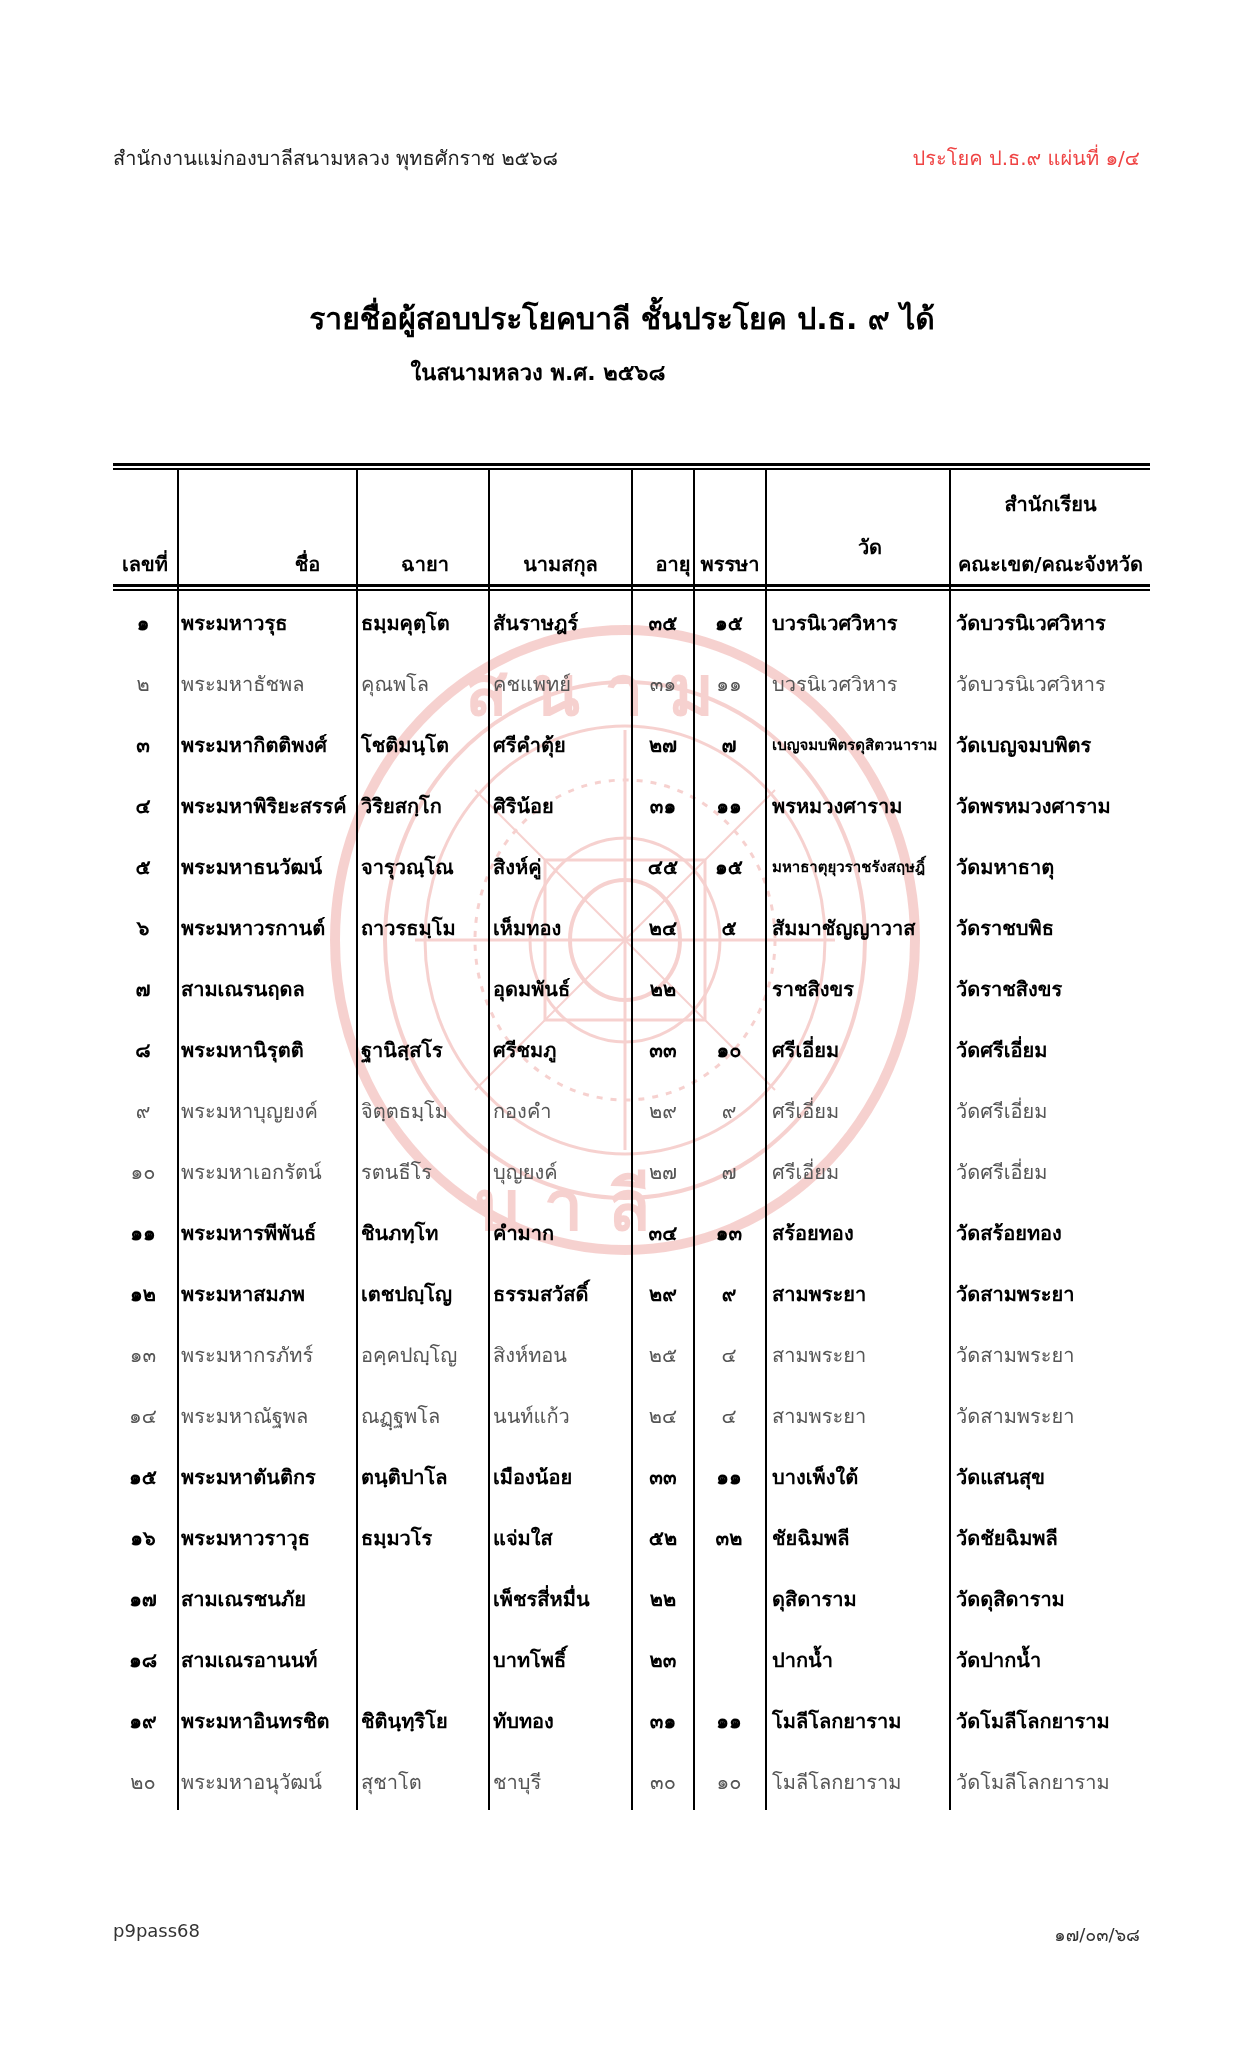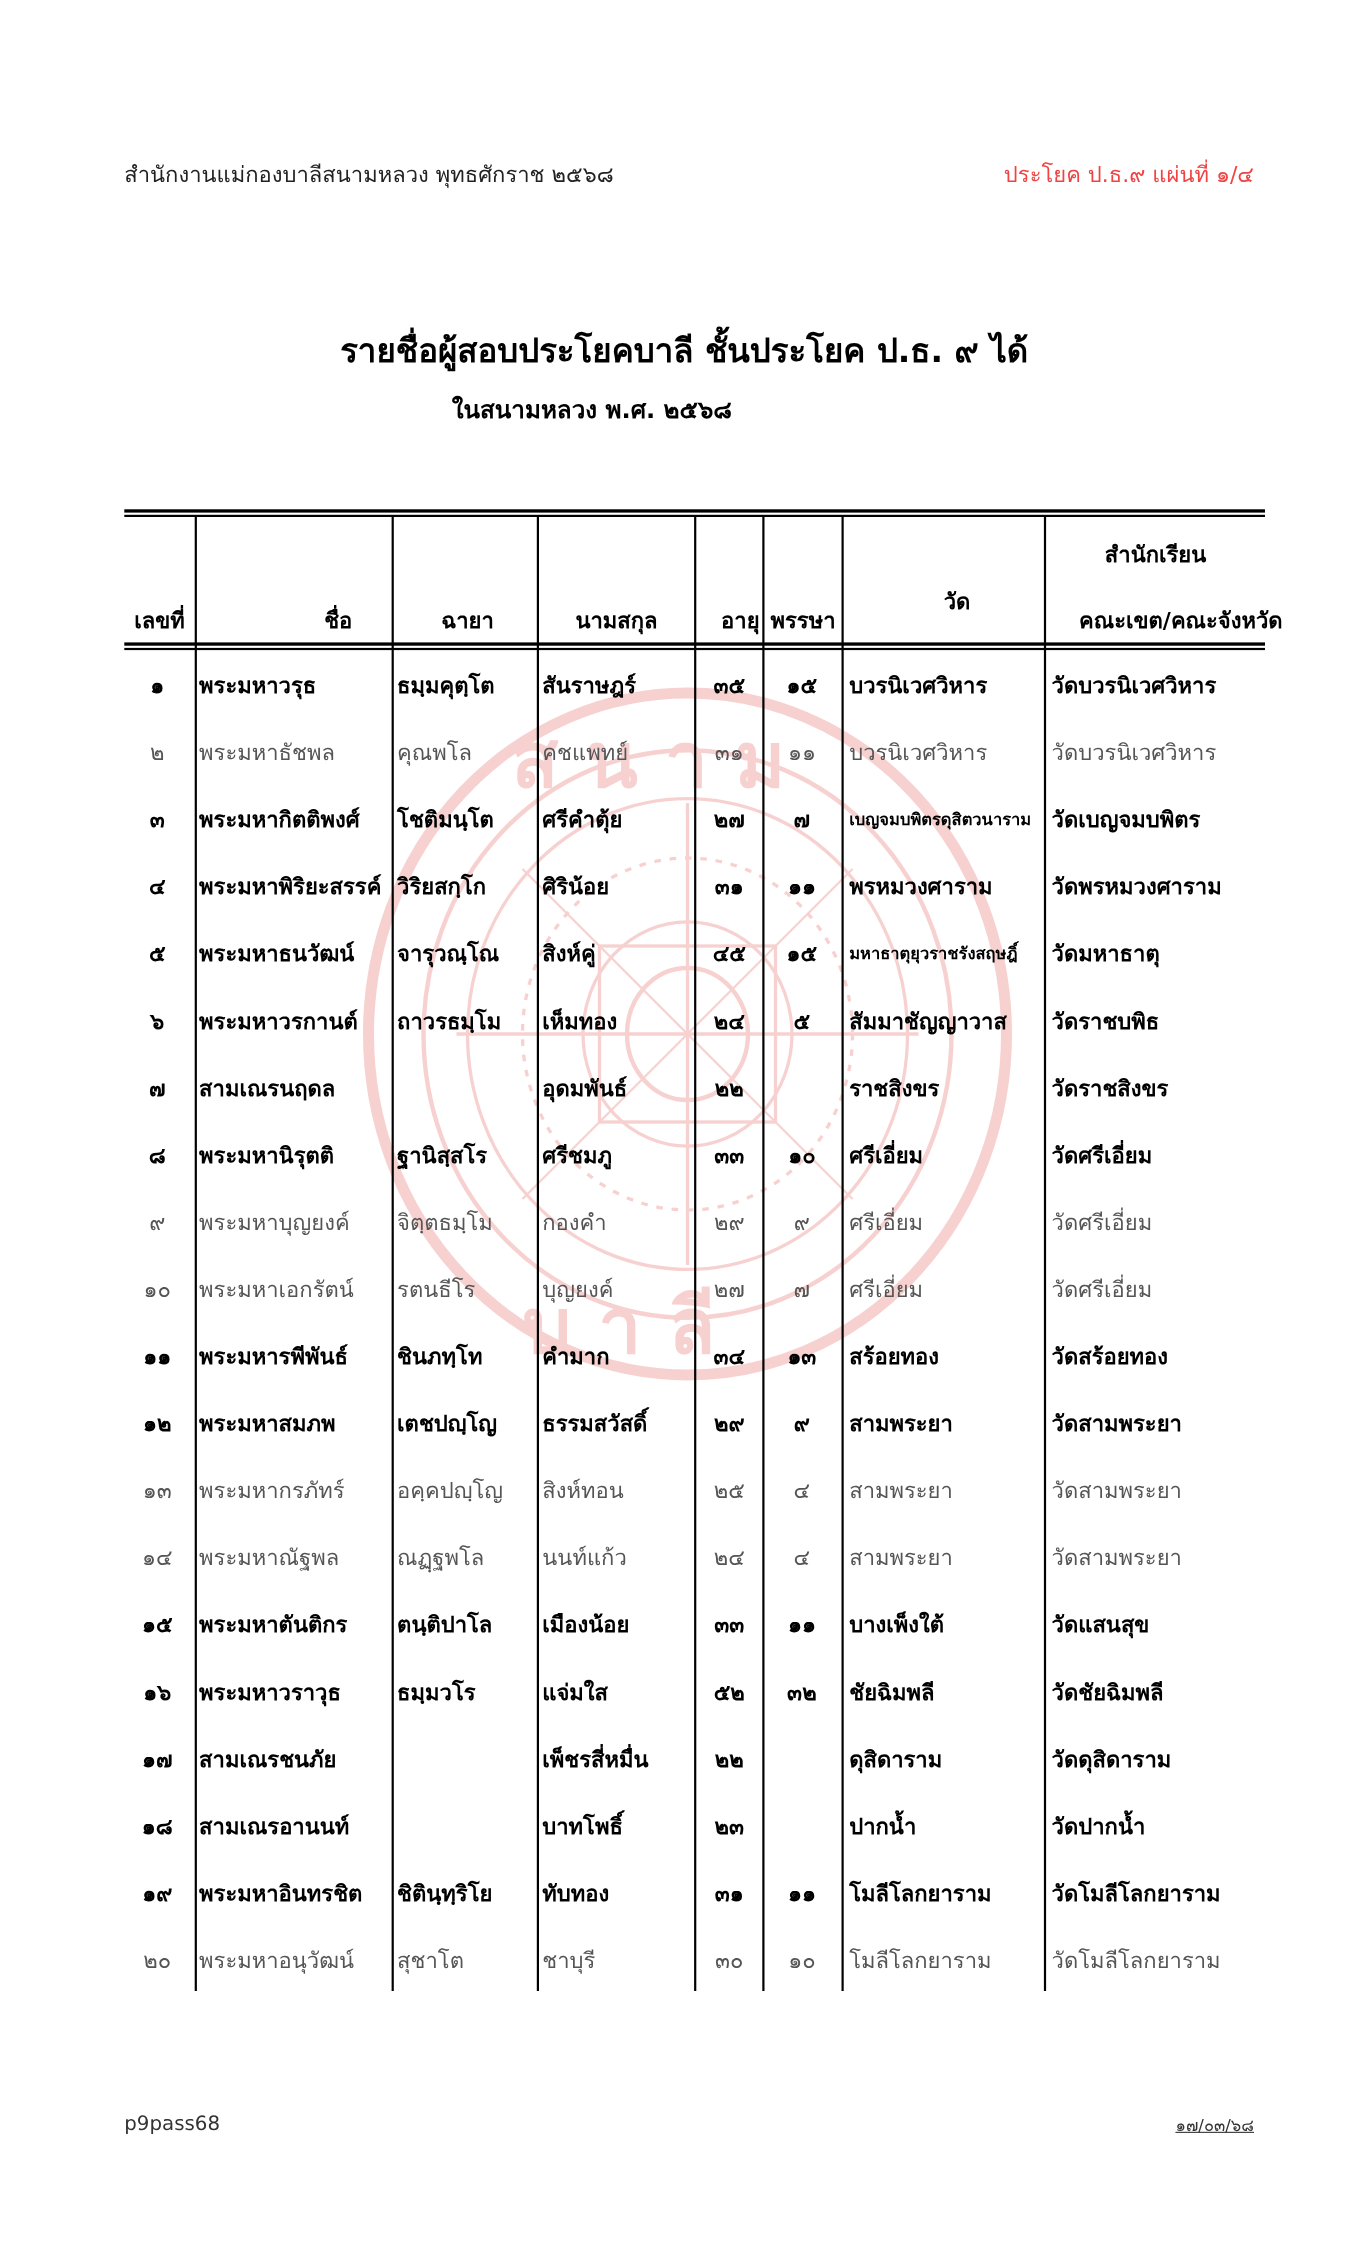--- a/index.html
+++ b/index.html
@@ -20,21 +20,21 @@
   .c-no { left: 0; width: 60px; text-align: center; }
   .c-name { left: 68px; text-align: right; }
   .c-ch { left: 248px; }
   .c-sur { left: 380px; }
   .c-age { left: 522px; width: 56px; text-align: center; }
   .c-vas { left: 583px; width: 66px; text-align: center; }
   .c-wat { left: 659px; }
   .c-wat.small { font-size: 15px; }
   .c-sch { left: 843px; }
   .footer-left { position: absolute; left: 113px; top: 1920px; font-size: 18px; color: #333; }
-  .footer-right { position: absolute; right: 104px; top: 1920px; font-size: 15px; color: #333; text-decoration: underline; }
+  .footer-right { position: absolute; right: 104px; top: 1920px; font-size: 18px; color: #333; }
 </style>
 </head>
 <body>
 
 <div class="hdr-left">สำนักงานแม่กองบาลีสนามหลวง  พุทธศักราช ๒๕๖๘</div>
 <div class="hdr-right">ประโยค ป.ธ.๙ แผ่นที่ ๑/๔</div>
 
 <div class="title1">รายชื่อผู้สอบประโยคบาลี  ชั้นประโยค ป.ธ. ๙  ได้</div>
 <div class="title2">ในสนามหลวง  พ.ศ. ๒๕๖๘</div>
 
@@ -69,21 +69,21 @@
   <div class="vline" style="left:836px; top:7px; height:1340px;"></div>
 
   <div class="hcell" style="left:0; width:64px; top:85px;">เลขที่</div>
   <div class="hcell" style="left:66px; width:177px; top:85px;padding-left:40px;">ชื่อ</div>
   <div class="hcell" style="left:245px; width:134px; top:85px;">ฉายา</div>
   <div class="hcell" style="left:377px; width:141px; top:85px;">นามสกุล</div>
   <div class="hcell" style="left:520px; width:80px; top:85px;">อายุ</div>
   <div class="hcell" style="left:582px; width:70px; top:85px;">พรรษา</div>
   <div class="hcell" style="left:654px; width:206px; top:68px;">วัด</div>
   <div class="hcell" style="left:838px; width:199px; top:25px;">สำนักเรียน</div>
-  <div class="hcell" style="left:838px; width:199px; top:85px;margin-left:23px;">คณะเขต/คณะจังหวัด</div>
+  <div class="hcell" style="left:838px; width:199px; top:85px;">คณะเขต/คณะจังหวัด</div>
 
   <div id="rows">
       <div class="row bold" style="top: 140px;">
         <div class="cell c-no">๑</div>
         <div class="cell c-name">พระมหาวรุธ</div>
         <div class="cell c-ch">ธมฺมคุตฺโต</div>
         <div class="cell c-sur">สันราษฎร์</div>
         <div class="cell c-age">๓๕</div>
         <div class="cell c-vas">๑๕</div>
         <div class="cell c-wat">บวรนิเวศวิหาร</div>

